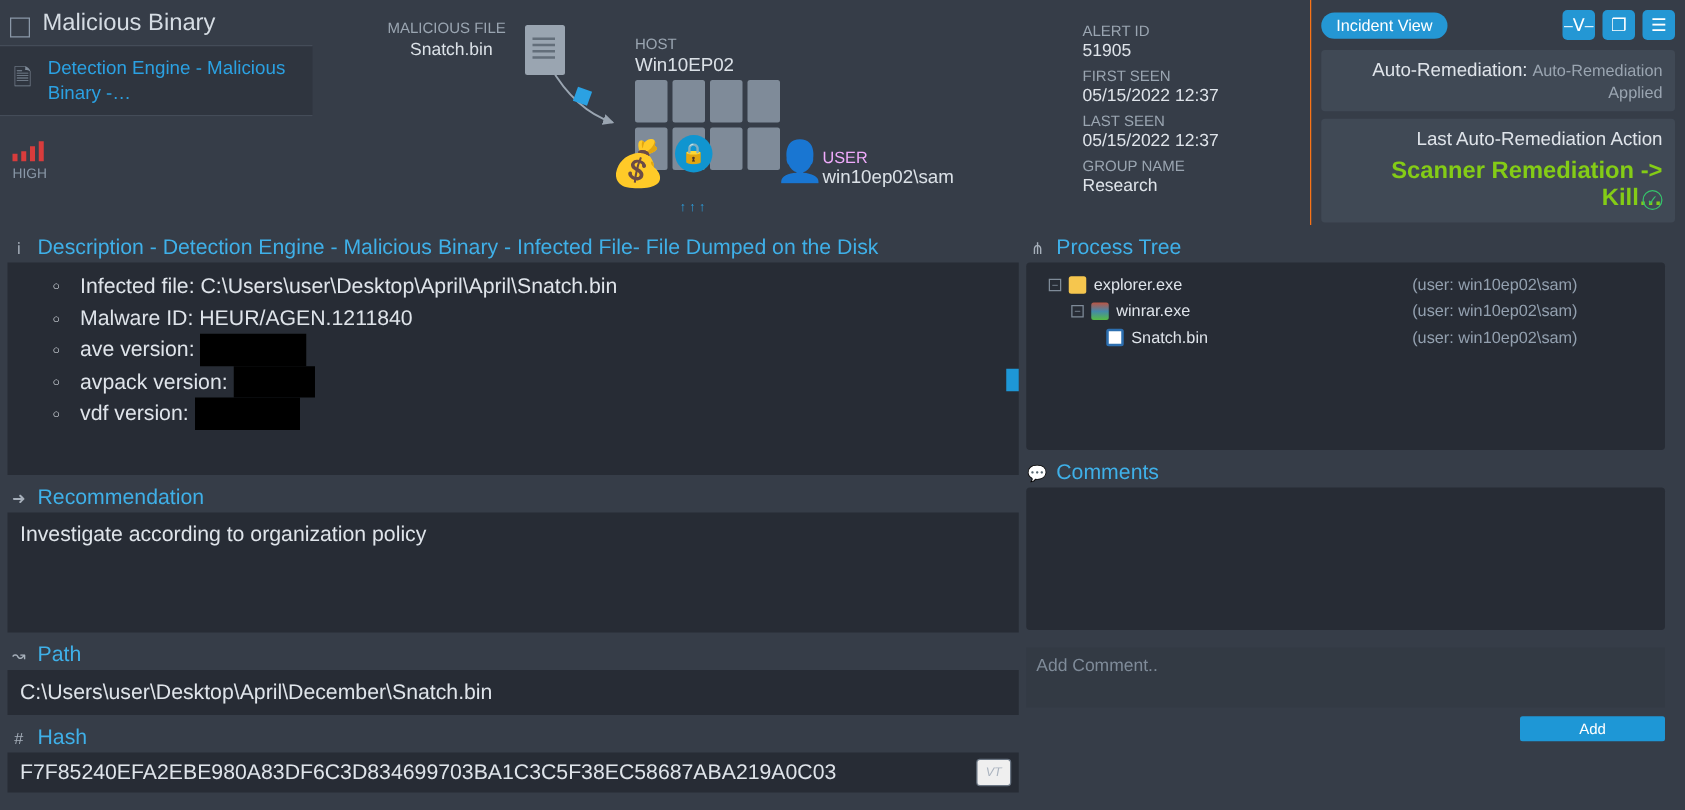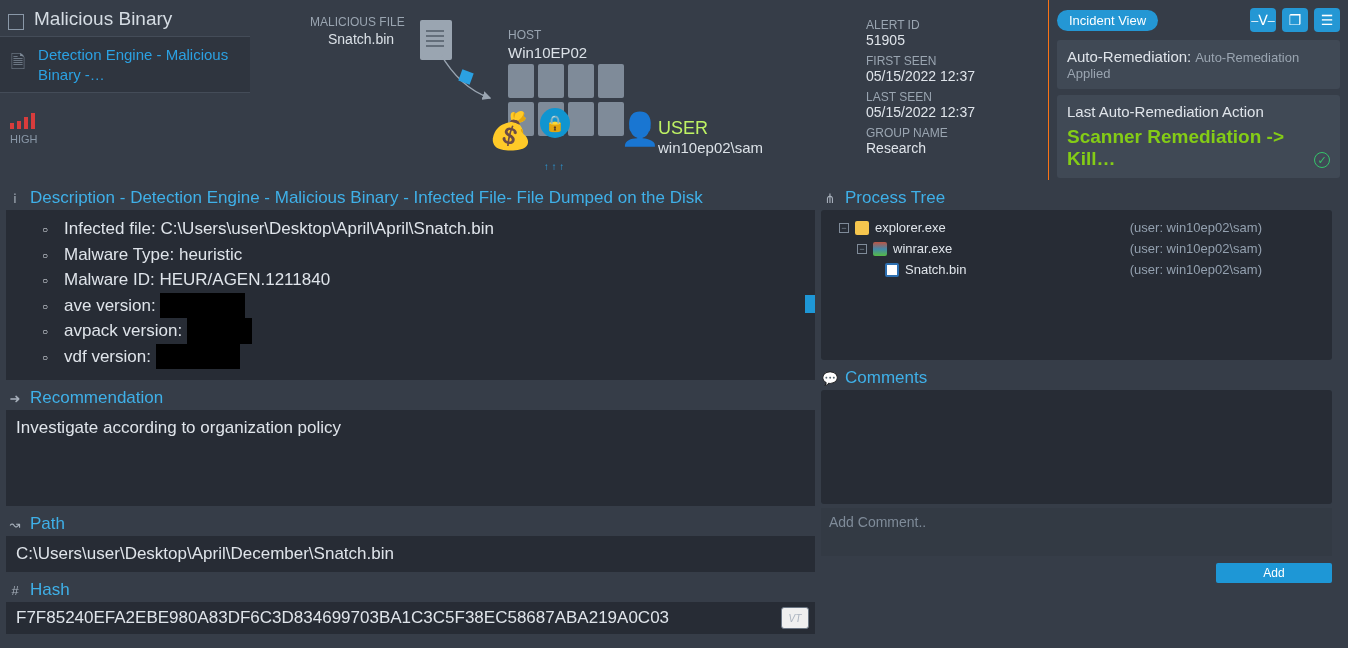--- a/index.html
+++ b/index.html
@@ -154,21 +154,21 @@
   .user-silhouette {
     position: absolute;
     top: 110px; left: 370px;
     font-size: 32px;
     color: #7f8b99;
   }
   .user-block {
     position: absolute;
     top: 118px; left: 408px;
   }
-  .user-label { font-size: 18px; color: #bef264; }
+  .user-label { font-size: 13px; color: #f0abfc; }
   .user-name { font-size: 15px; color: #dbe1e7; }
   .up-arrows {
     position: absolute;
     bottom: 8px;
     left: 50%;
     transform: translateX(-50%);
     display: flex;
     gap: 4px;
     font-size: 10px;
     color: #2ba1e2;
@@ -218,20 +218,21 @@
     justify-content: center;
     color: white;
     font-size: 14px;
   }
   .remediation-panel {
     background: #404955;
     border-radius: 3px;
     padding: 8px 10px;
     margin-top: 6px;
     position: relative;
+    text-align: right;
   }
   .remediation-panel .head {
     color: #dfe4ea;
     font-size: 15px;
   }
   .remediation-panel .sub {
     color: #9aa5b1;
     font-size: 13px;
   }
   .remediation-panel .action-link {
@@ -392,21 +393,21 @@
   .comment-input {
     width: 100%;
     height: 48px;
     background: #333a44;
     border: none;
     color: #dfe4ea;
     padding: 6px 8px;
     font-family: inherit;
     font-size: 14px;
     resize: none;
-    margin-top: 4px;
+    margin-top: 14px;
   }
   .comment-input::placeholder { color: #7f8b99; }
   .add-btn-row { text-align: right; padding-top: 4px;}
   .add-btn {
     background: #1e97d6;
     color: #fff;
     font-size: 12px;
     border: none;
     border-radius: 2px;
     padding: 3px 22px;
@@ -513,21 +514,20 @@
   <div class="main-col">
 
     <div class="section">
       <div class="section-header">
         <span class="section-icon">ℹ</span>
         <span class="section-title">Description - Detection Engine - Malicious Binary - Infected File- File Dumped on the Disk</span>
       </div>
       <div class="section-body" style="position:relative; min-height:170px;">
         <ul class="desc-list">
           <li>Infected file: C:\Users\user\Desktop\April\April\Snatch.bin</li>
-          <li>Malware Type: heuristic</li>
           <li>Malware ID: HEUR/AGEN.1211840</li>
           <li><span>ave version: </span><span class="redact">8.3.64.148</span></li>
           <li><span>avpack version: </span><span class="redact">8.5.2.40</span></li>
           <li><span>vdf version: </span><span class="redact">8.19.15.34</span></li>
         </ul>
         <div class="blue-tag"></div>
       </div>
     </div>
 
     <div class="section">

